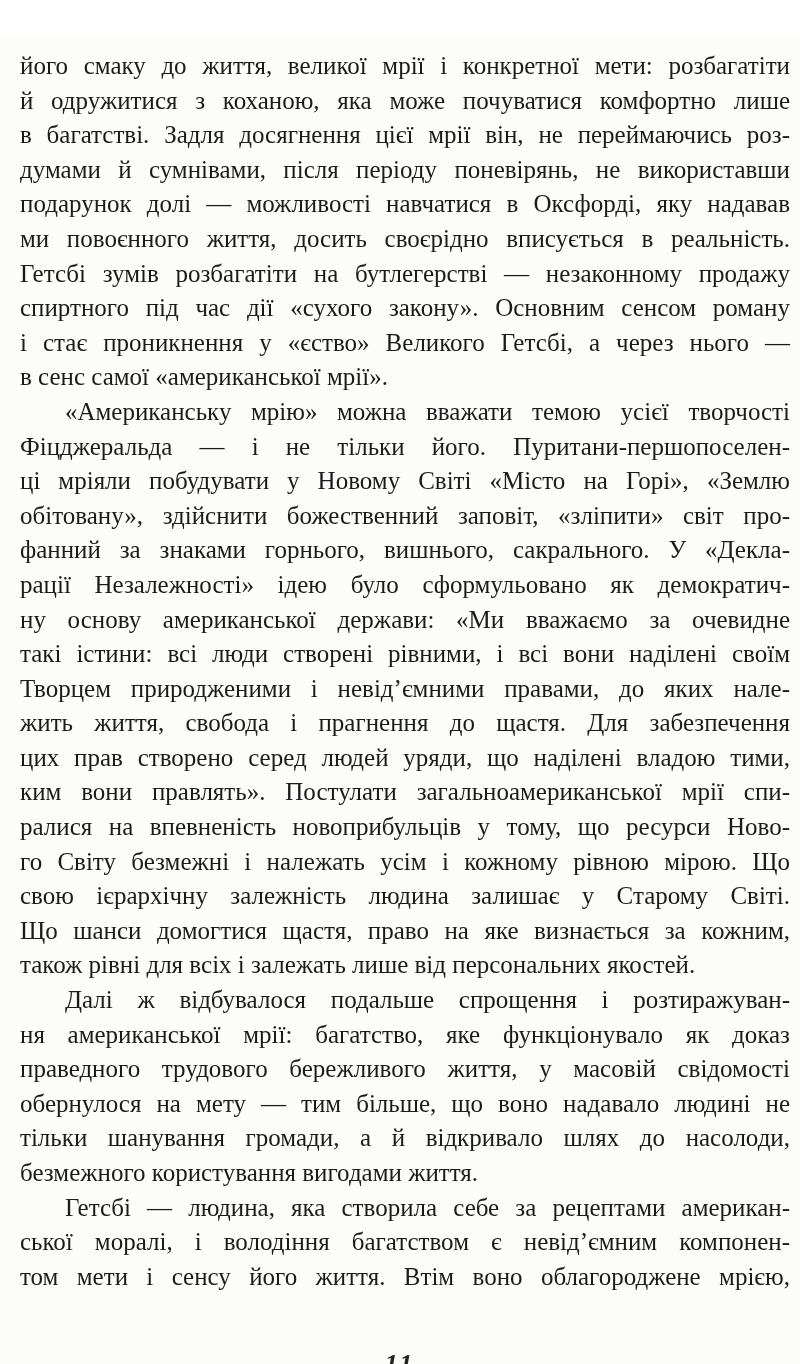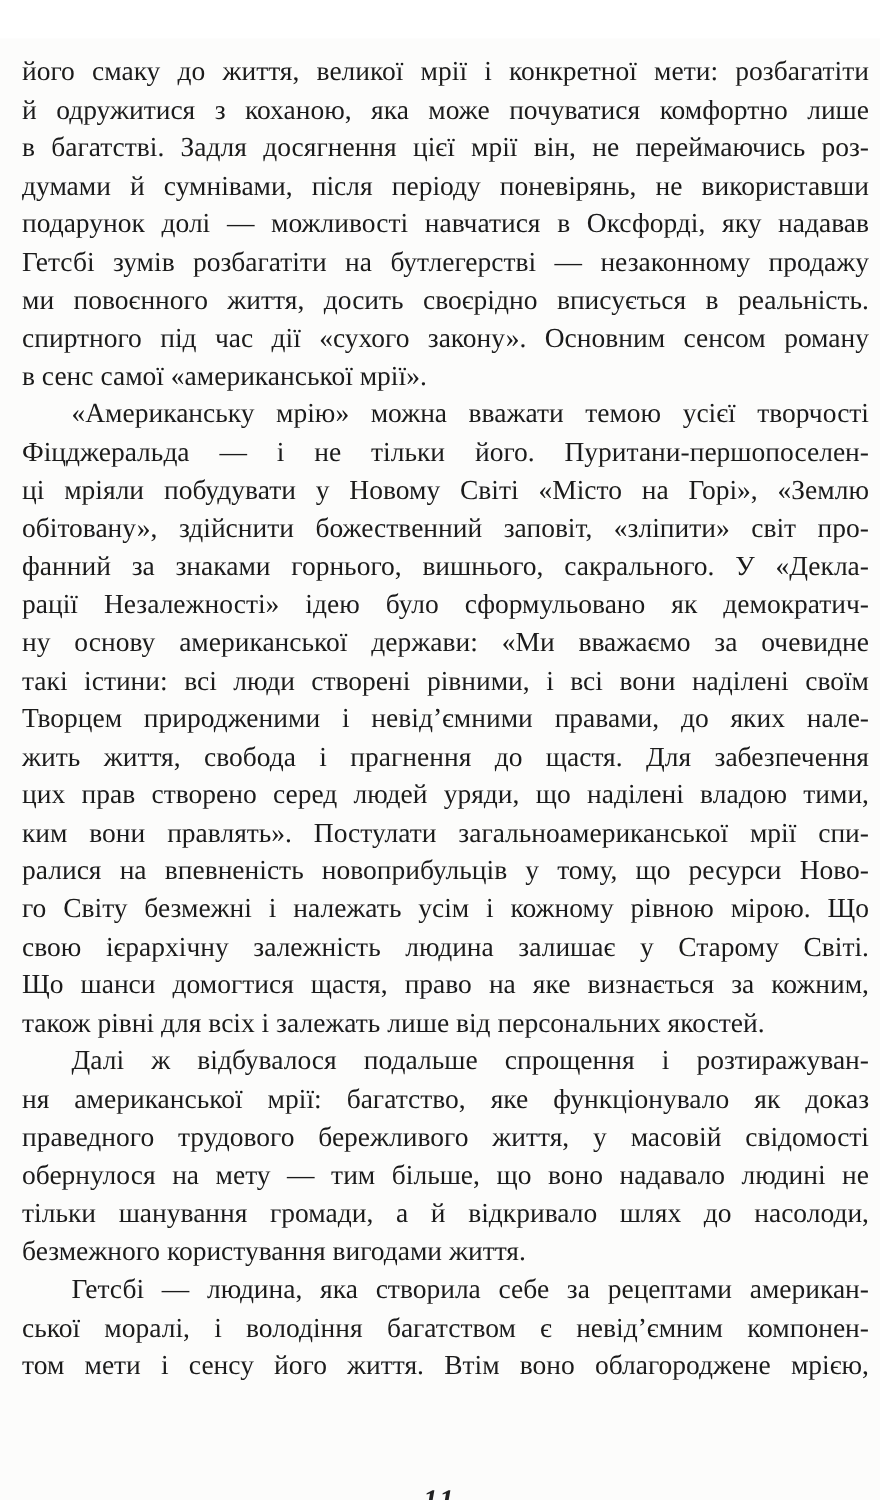--- a/index.html
+++ b/index.html
@@ -54,23 +54,24 @@
 </head>
 <body>
 
 <div class="page">
   <div class="text-block" id="text-block">
       <div class="line">його смаку до життя, великої мрії і конкретної мети: розбагатіти</div>
       <div class="line">й одружитися з коханою, яка може почуватися комфортно лише</div>
       <div class="line">в багатстві. Задля досягнення цієї мрії він, не переймаючись роз-</div>
       <div class="line">думами й сумнівами, після періоду поневірянь, не використавши</div>
       <div class="line">подарунок долі — можливості навчатися в Оксфорді, яку надавав</div>
+      <div class="line">ми повоєнного життя, досить своєрідно вписується в реальність.</div>
       <div class="line">Гетсбі зумів розбагатіти на бутлегерстві — незаконному продажу</div>
-      <div class="line">ми повоєнного життя, досить своєрідно вписується в реальність.</div>
       <div class="line">спиртного під час дії «сухого закону». Основним сенсом роману</div>
+      <div class="line">і стає проникнення у «єство» Великого Гетсбі, а через нього —</div>
       <div class="line par-end">в сенс самої «американської мрії».</div>
       <div class="line indent">«Американську мрію» можна вважати темою усієї творчості</div>
       <div class="line">Фіцджеральда — і не тільки його. Пуритани-першопоселен-</div>
       <div class="line">ці мріяли побудувати у Новому Світі «Місто на Горі», «Землю</div>
       <div class="line">обітовану», здійснити божественний заповіт, «зліпити» світ про-</div>
       <div class="line">фанний за знаками горнього, вишнього, сакрального. У «Декла-</div>
       <div class="line">рації Незалежності» ідею було сформульовано як демократич-</div>
       <div class="line">ну основу американської держави: «Ми вважаємо за очевидне</div>
       <div class="line">такі істини: всі люди створені рівними, і всі вони наділені своїм</div>
       <div class="line">Творцем природженими і невід’ємними правами, до яких нале-</div>

